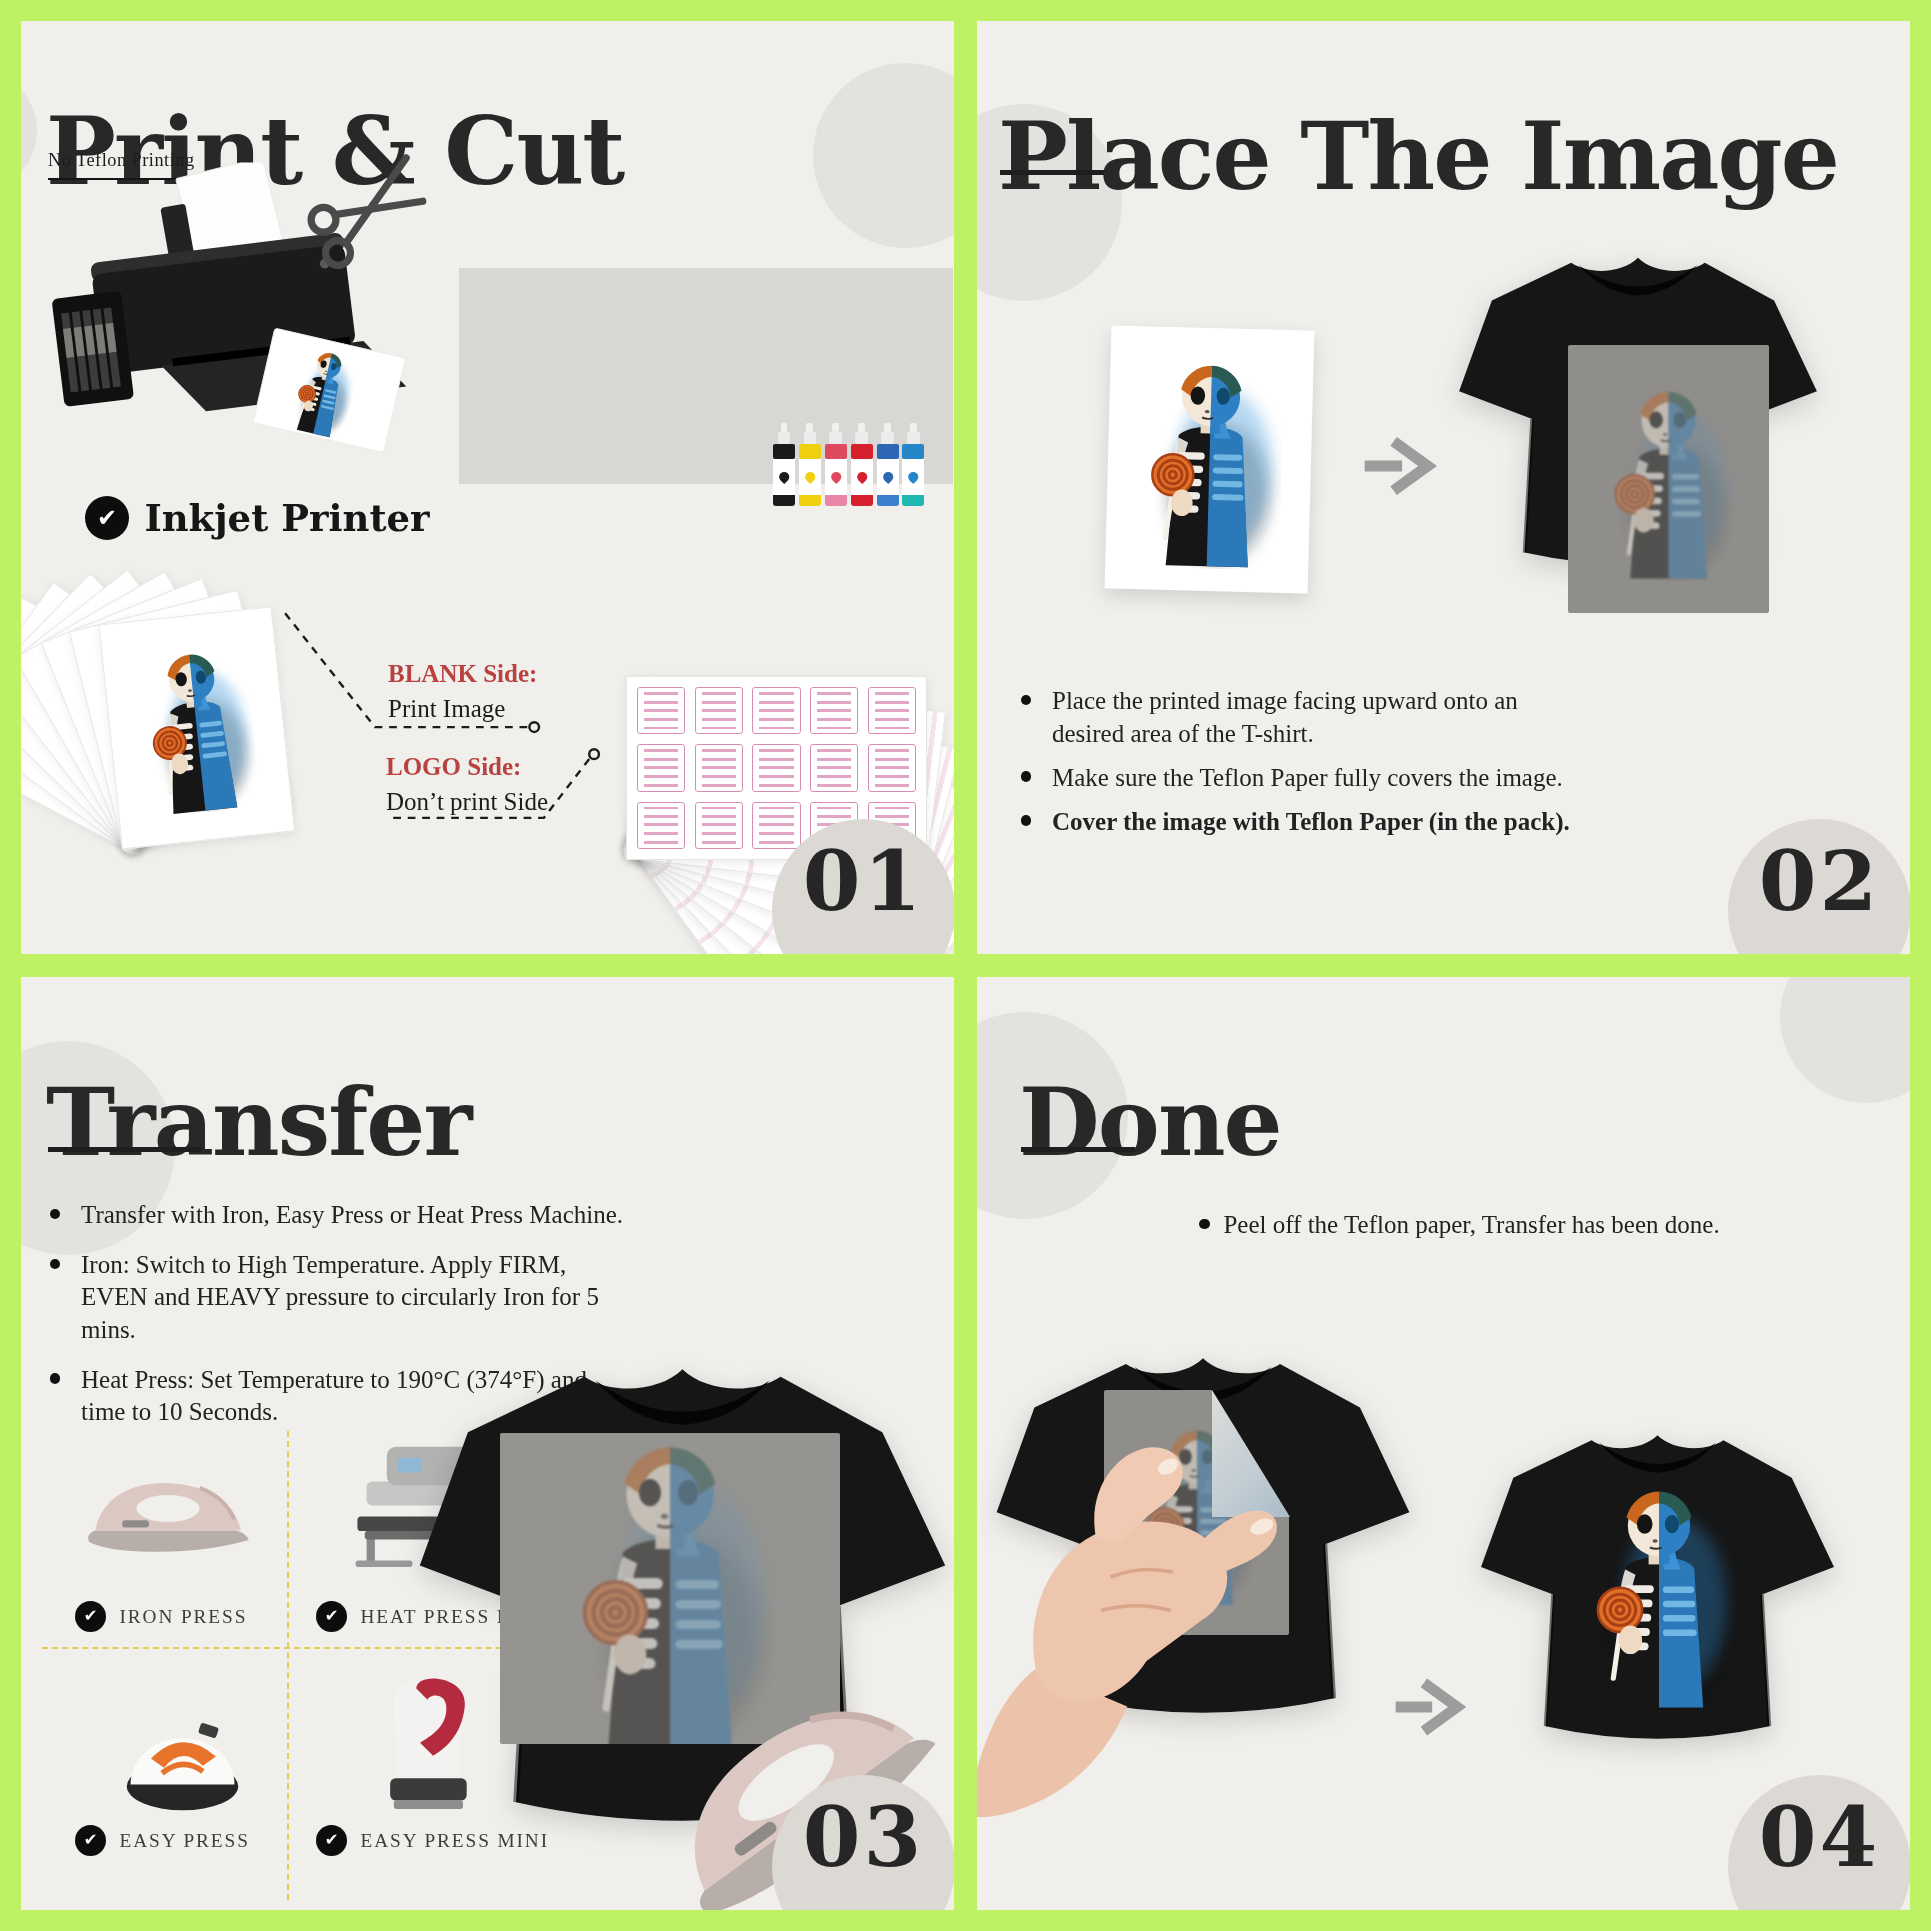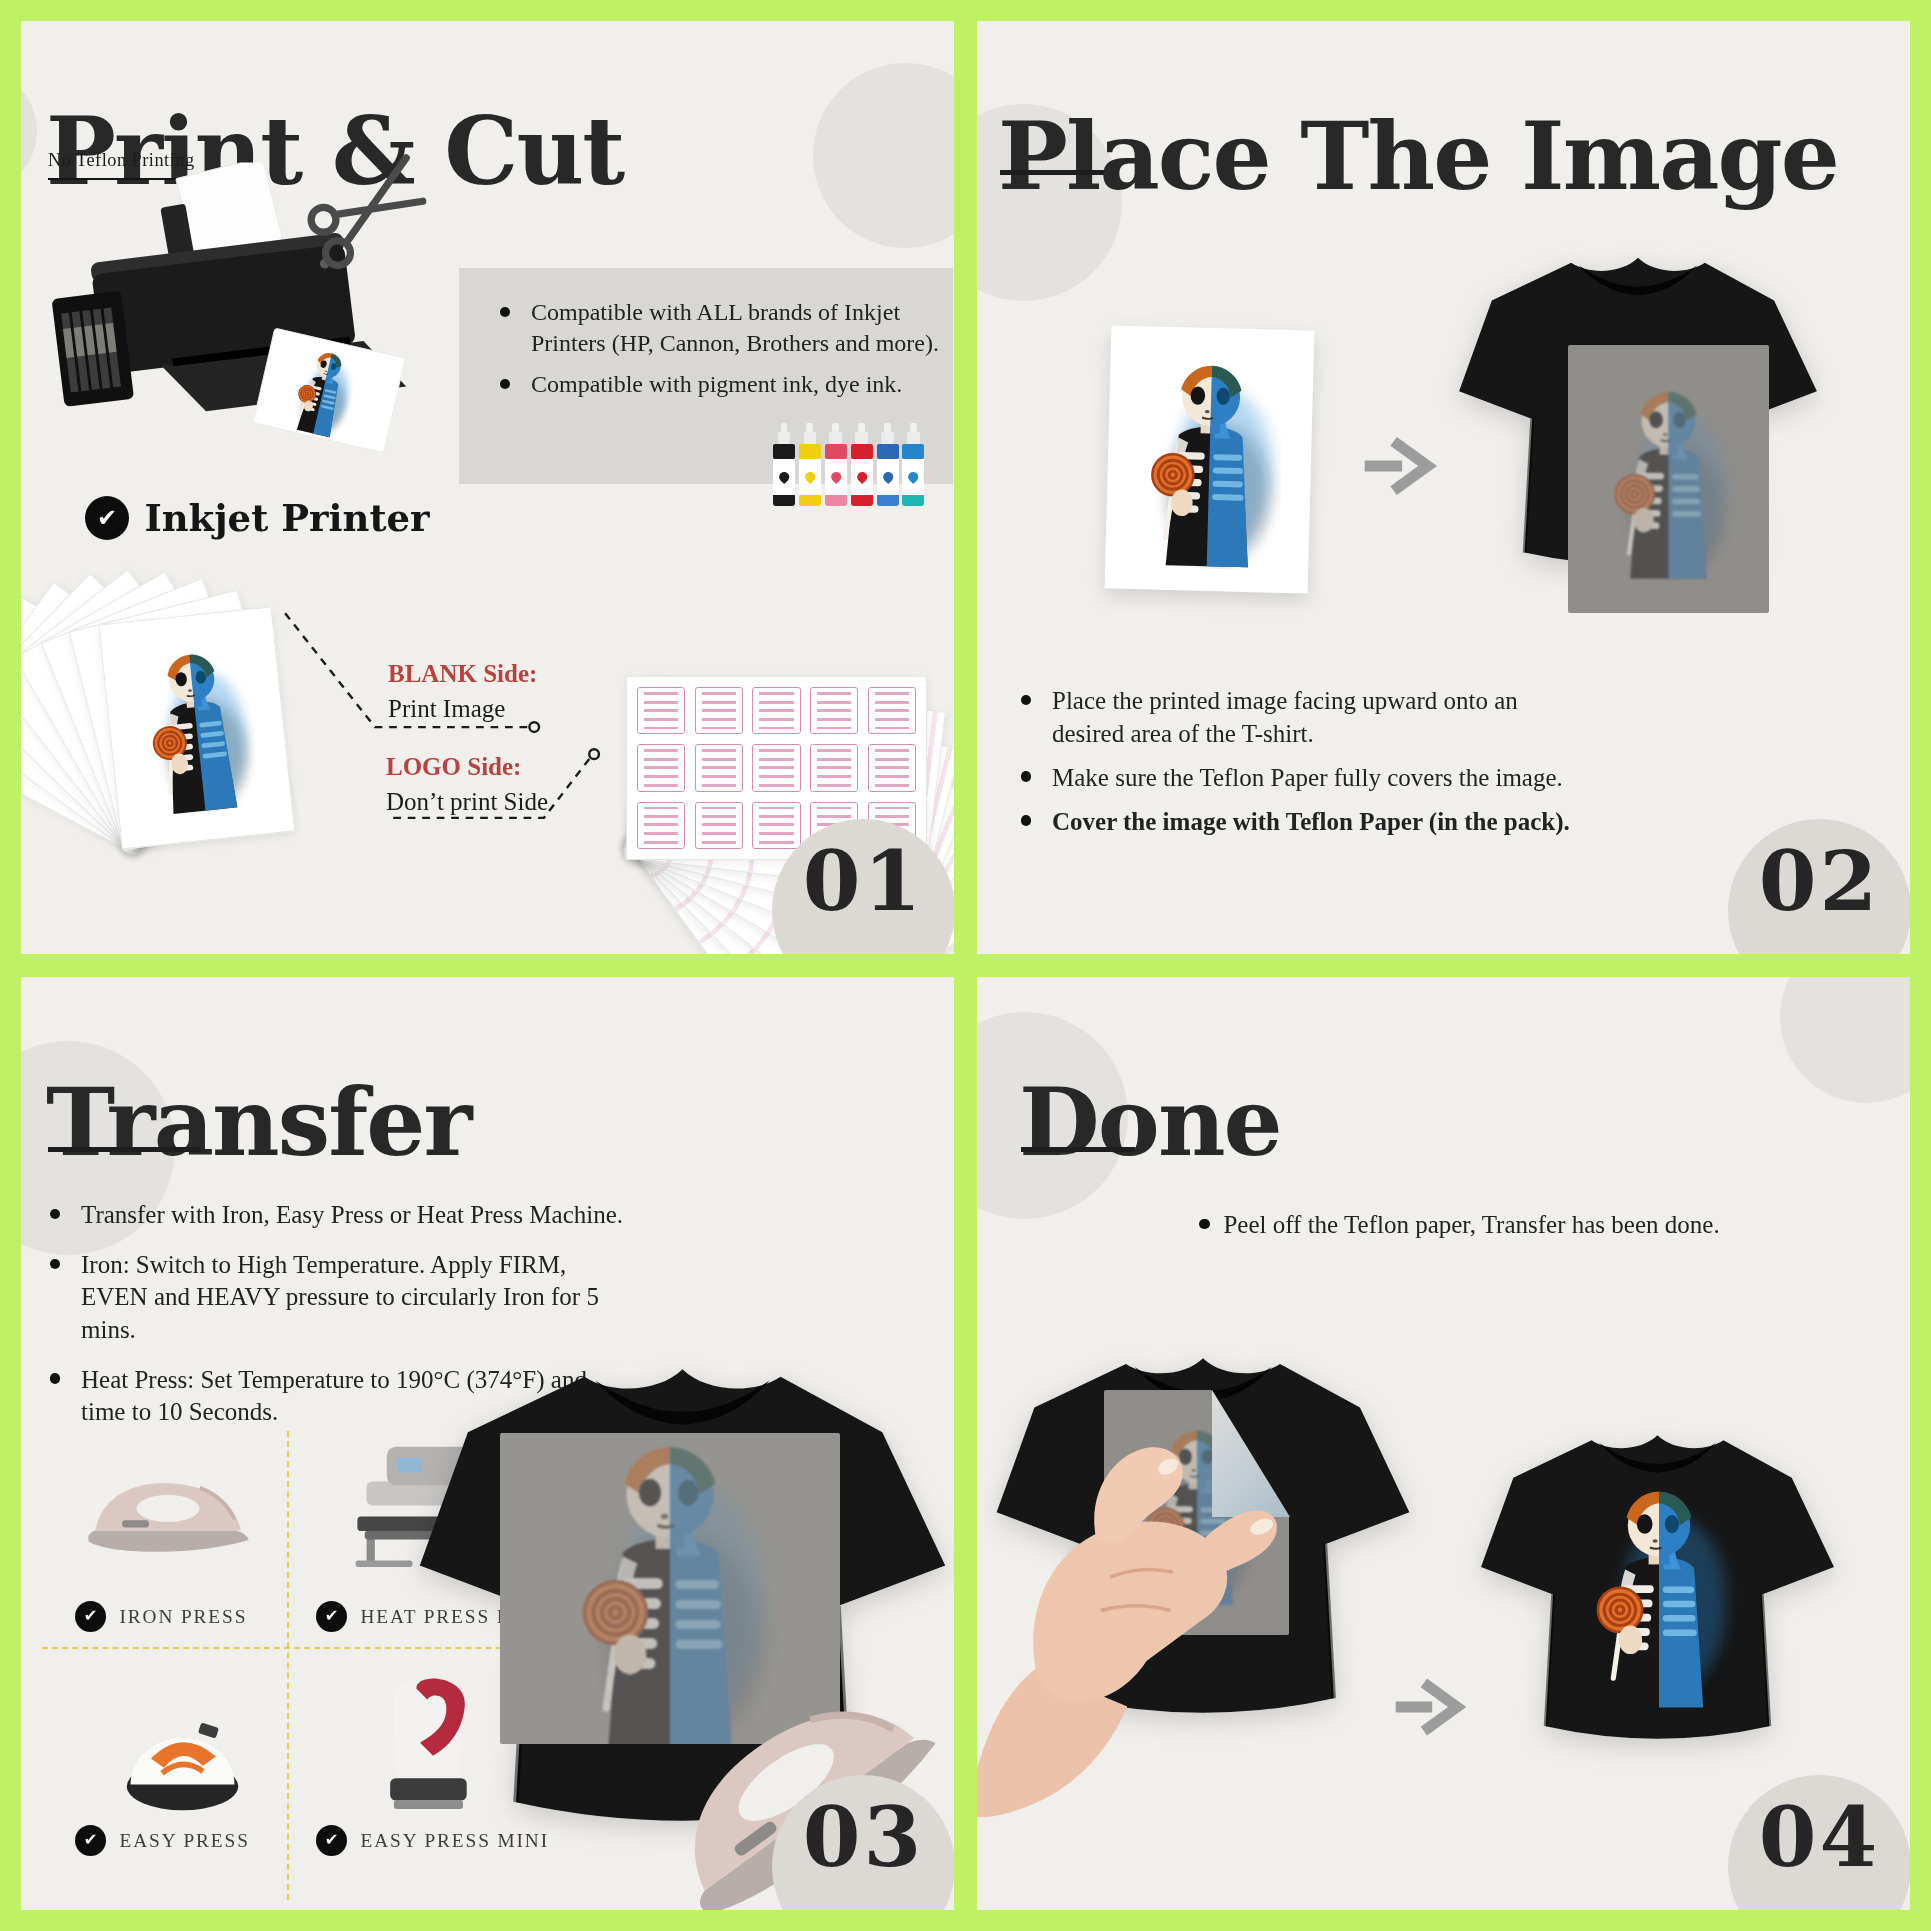--- a/index.html
+++ b/index.html
@@ -304,24 +304,20 @@
     <div class="subtitle">No Teflon Printing</div>
 
     <svg class="printer" viewBox="0 0 400 300">
         <use href="#printer"></use>
       </svg>
     <svg class="scissors" viewBox="0 0 120 120">
         <use href="#scissors"></use>
       </svg>
 
     <div class="graybox"></div>
-    <ul class="bullets">
-      <li><span class="dot"></span><span class="bt">Compatible with ALL brands of Inkjet Printers (HP, Cannon, Brothers and more).</span></li>
-      <li><span class="dot"></span><span class="bt">Compatible with pigment ink, dye ink.</span></li>
-    </ul>
 
     <div class="inkrow">
       <div class="bottle" style="--c:#1a1a1a;--cb:#1a1a1a">
           <div class="tip"></div>
           <div class="capb"></div>
           <div class="band"></div>
           <div class="label"></div>
           <div class="base"></div>
         </div>
       <div class="bottle" style="--c:#efd011;--cb:#efd011">

